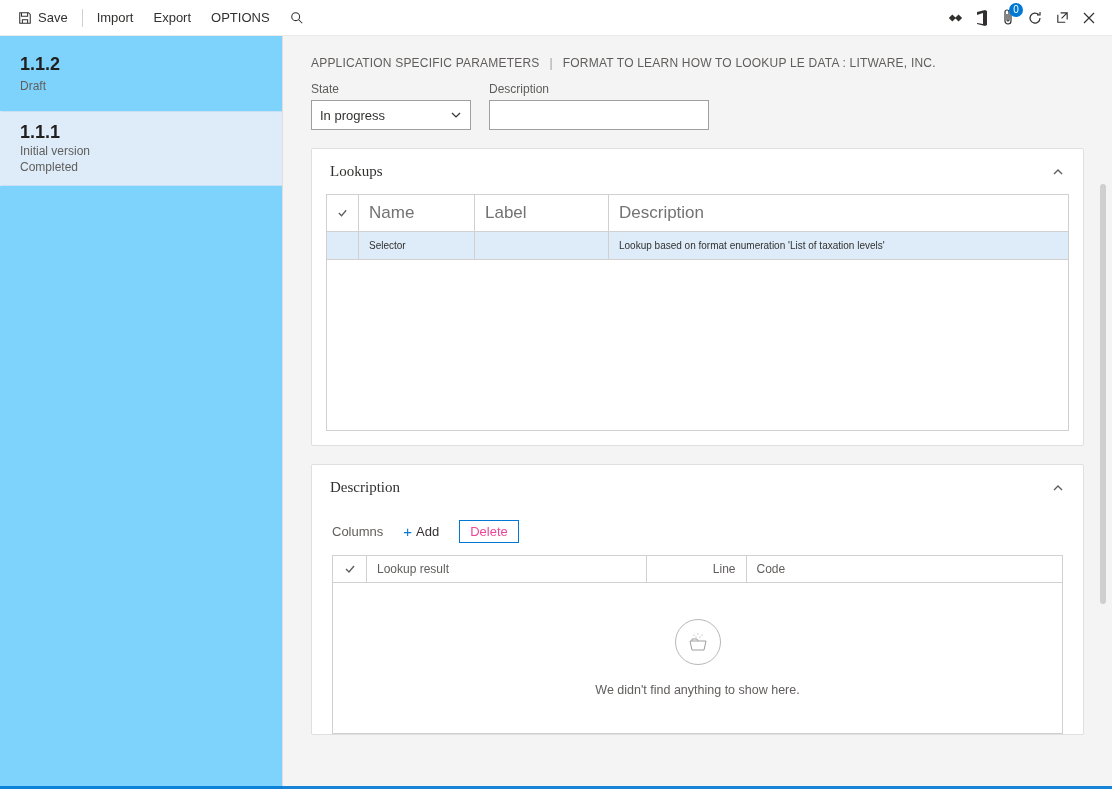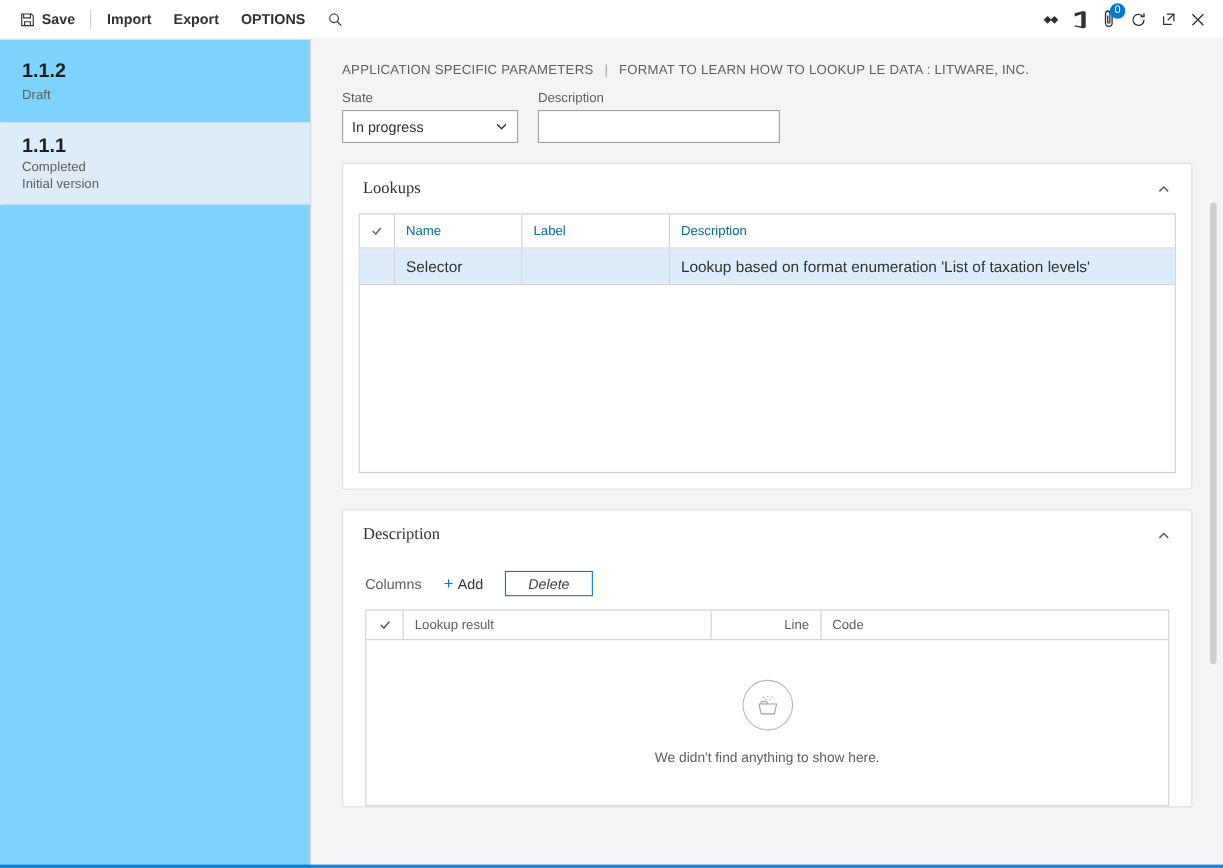--- a/index.html
+++ b/index.html
@@ -4,21 +4,21 @@
 <style>
   * { box-sizing: border-box; }
   html, body { margin:0; padding:0; font-family: "Segoe UI", Arial, sans-serif; font-size:13px; color:#323130; background:#f4f4f4; }
   body { width:1112px; height:789px; overflow:hidden; position:relative; background:#fff; }
 
   
   .cmdbar {
     display:flex; align-items:center; height:36px; padding:0 8px;
     background:#fff; border-bottom:1px solid #edebe9;
   }
-  .cmd-item { display:flex; align-items:center; height:36px; padding:0 10px; cursor:pointer; color:#323130;font-weight:bold; }
+  .cmd-item { display:flex; align-items:center; height:36px; padding:0 10px; cursor:pointer; color:#323130; }
   .cmd-sep { width:1px; height:18px; background:#d2d0ce; margin:0 4px; }
   .cmd-right { margin-left:auto; display:flex; align-items:center; gap:12px; padding-right:8px; }
   .icon { display:inline-flex; align-items:center; justify-content:center; }
   .save-icon svg, .search-icon svg, .refresh-icon svg, .popout-icon svg, .close-icon svg,
   .office-icon svg, .pivot-icon svg { display:block; }
   .badge-wrap { position:relative; display:flex; align-items:center; }
   .badge {
     position:absolute; top:-6px; right:-8px; min-width:14px; height:14px; padding:0 3px;
     background:#0078d4; color:#fff; border-radius:8px; font-size:10px; line-height:14px; text-align:center;
   }
@@ -61,36 +61,36 @@
     display:flex; align-items:center; justify-content:space-between; padding:14px 18px; cursor:pointer;font-family:Liberation Serif, serif;
   }
   .panel-title { font-size:15px; color:#323130; }
   .chev svg { display:block; }
   .panel-body { padding:0 14px 14px 14px; }
 
   
   .lk-table { border:1px solid #d2d0ce; }
   .lk-row { display:flex; border-bottom:1px solid #d2d0ce; }
   .lk-row:last-child { border-bottom:none; }
-  .lk-cell { padding:8px 10px; font-size:14px; border-right:1px solid #d2d0ce; }
+  .lk-cell { padding:8px 10px; font-size:10px; border-right:1px solid #d2d0ce; }
   .lk-cell:last-child { border-right:none; }
-  .lk-h { color:#0369a1; font-size:12px; display:flex; align-items:center; }
+  .lk-h { color:#737373; font-size:17px; display:flex; align-items:center; }
   .lk-w-chk { width:32px; display:flex; align-items:center; justify-content:center; }
   .lk-w-name { width:116px; }
   .lk-w-label { width:134px; }
   .lk-w-desc { flex:1; }
   .lk-sel .lk-cell { background:#deecf9; }
   .lk-body { height:170px; }
   .lk-body-wrap { border-left:1px solid #d2d0ce; border-right:1px solid #d2d0ce; border-bottom:1px solid #d2d0ce; }
 
   
   .cond-tools { display:flex; align-items:center; gap:12px; padding:10px 20px 12px 20px; }
   .tool-lbl { font-size:13px; color:#605e5c; }
   .tool-link { display:flex; align-items:center; gap:4px; color:#323130; font-size:13px; cursor:pointer; padding:4px 8px; }
-  .tool-link.sel { border:1px solid #0078d4; padding:3px 20px; color:#404040;font-style:italic; }
+  .tool-link.sel { border:1px solid #0078d4; padding:3px 10px; color:#ec4899; }
   .plus { font-size:15px; color:#0078d4; line-height:1; }
 
   
   .cond-table { margin:0 20px; border:1px solid #d2d0ce; }
   .cond-head { display:flex; border-bottom:1px solid #d2d0ce; }
   .cond-cell { padding:6px 10px; font-size:12px; color:#605e5c; border-right:1px solid #d2d0ce; }
   .cond-cell:last-child { border-right:none; }
   .cw-chk { width:34px; display:flex; align-items:center; justify-content:center; }
   .cw-res { flex:1.4; }
   .cw-line { width:100px; text-align:right; }
@@ -173,22 +173,22 @@
 
 <div class="layout">
 
   <div class="sidebar">
     <div class="side-group">
       <div class="side-head">1.1.2</div>
       <div class="side-status">Draft</div>
     </div>
     <div class="side-selected">
       <div class="side-head">1.1.1</div>
+      <div class="side-sub">Initial version</div>
       <div class="side-sub">Completed</div>
-      <div class="side-sub">Initial version</div>
     </div>
   </div>
 
   <div class="content">
 
     <div class="crumbs">
       <span>APPLICATION SPECIFIC PARAMETERS</span>
       <span class="divider">|</span>
       <span>FORMAT TO LEARN HOW TO LOOKUP LE DATA : LITWARE, INC.</span>
     </div>

